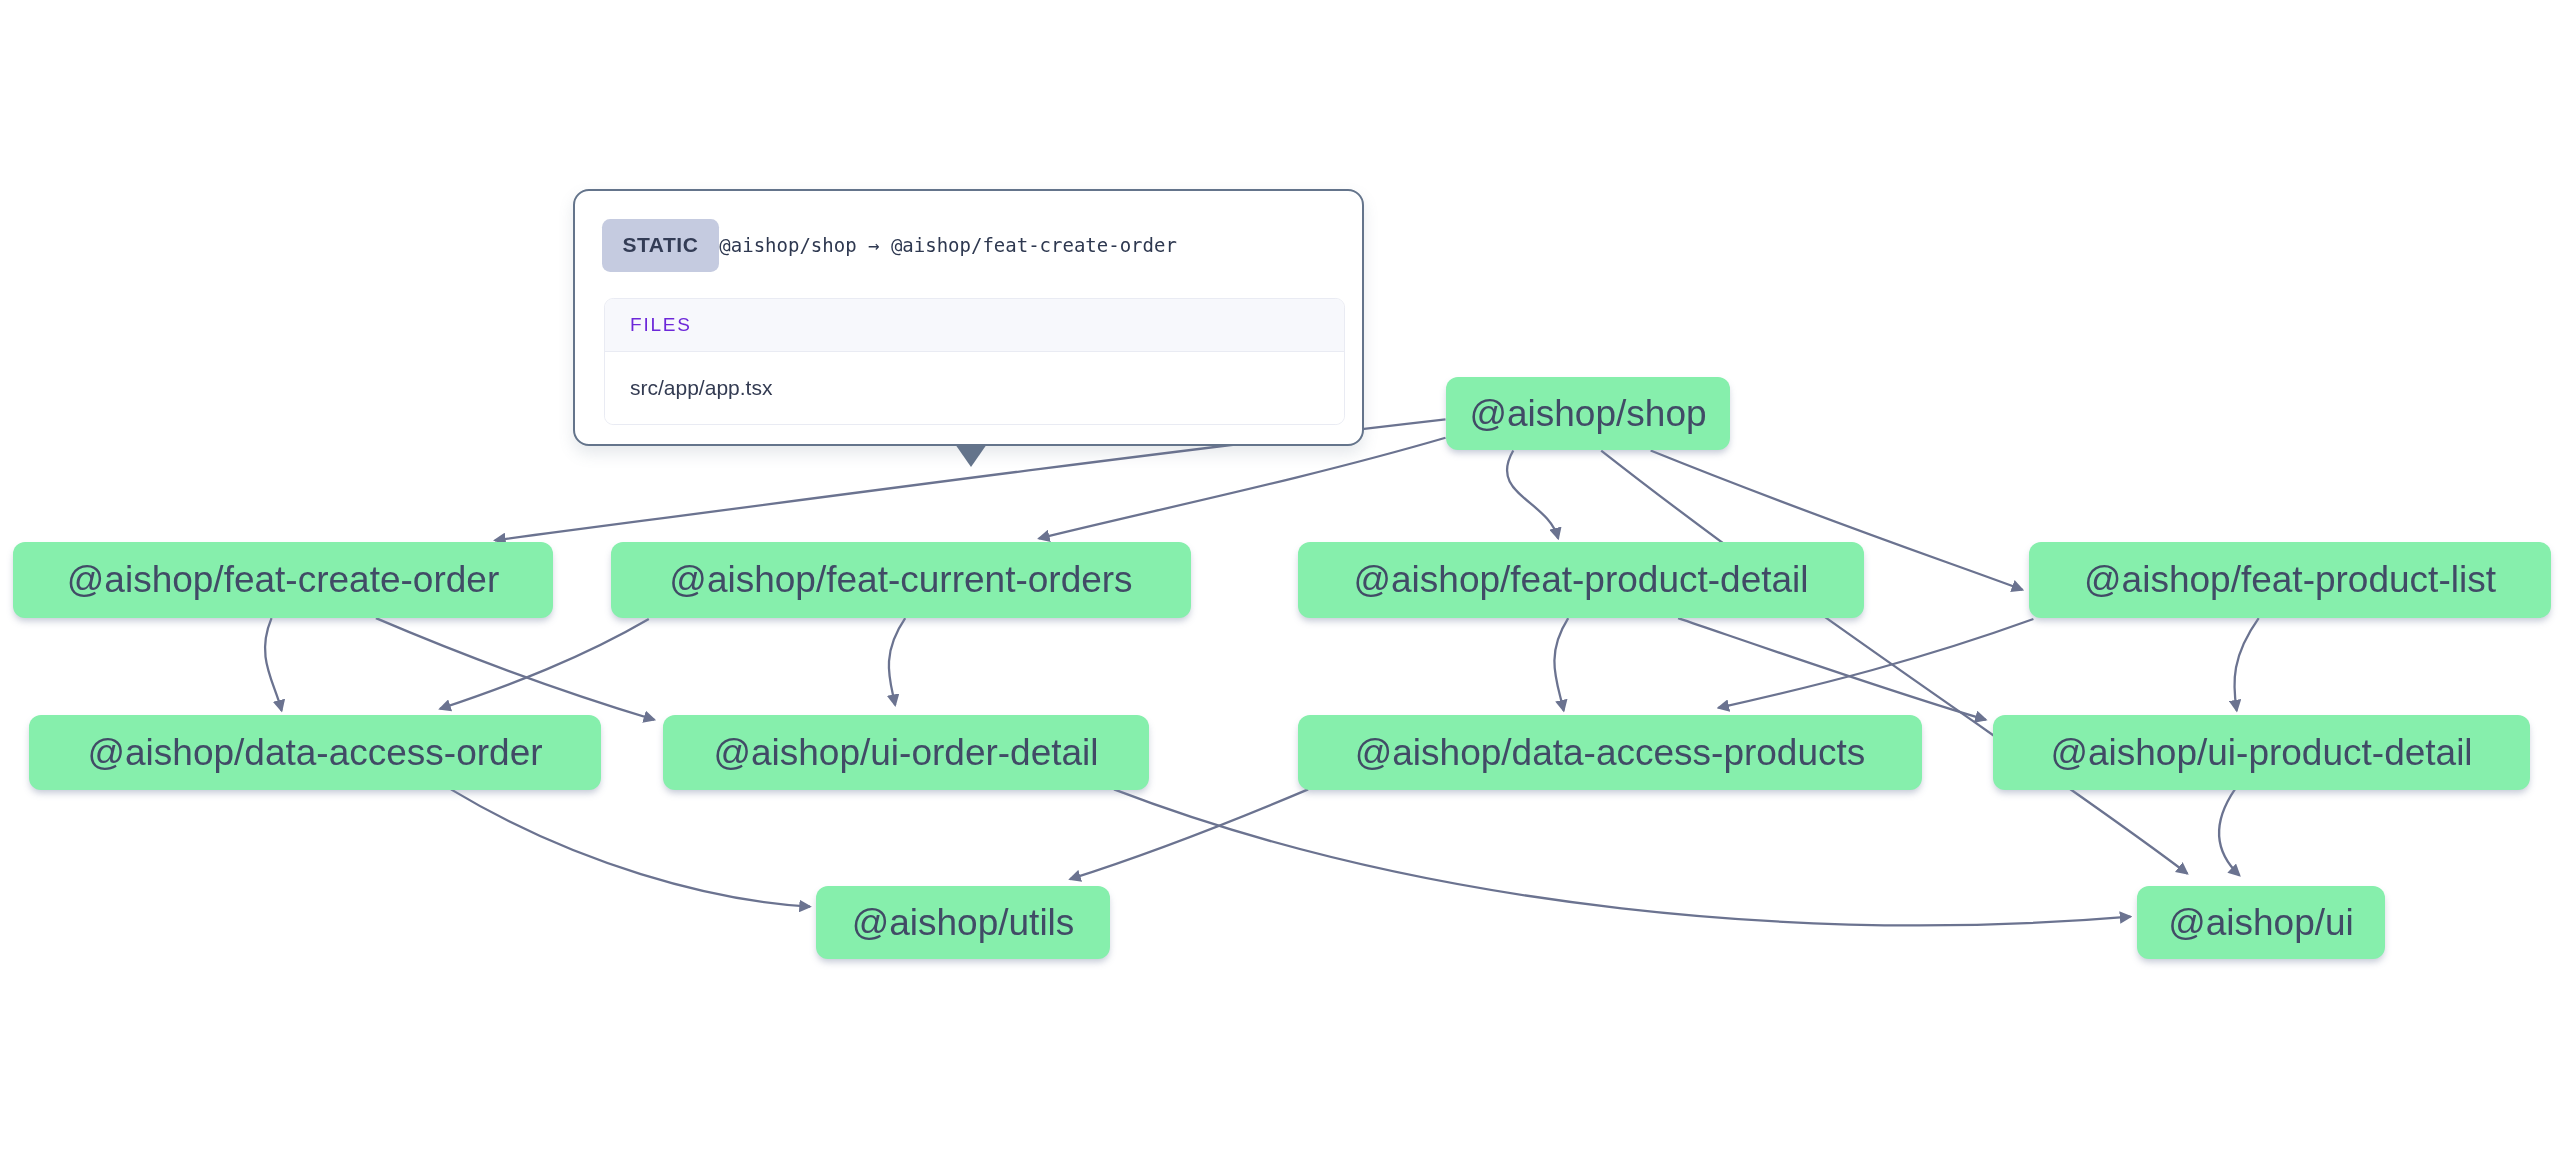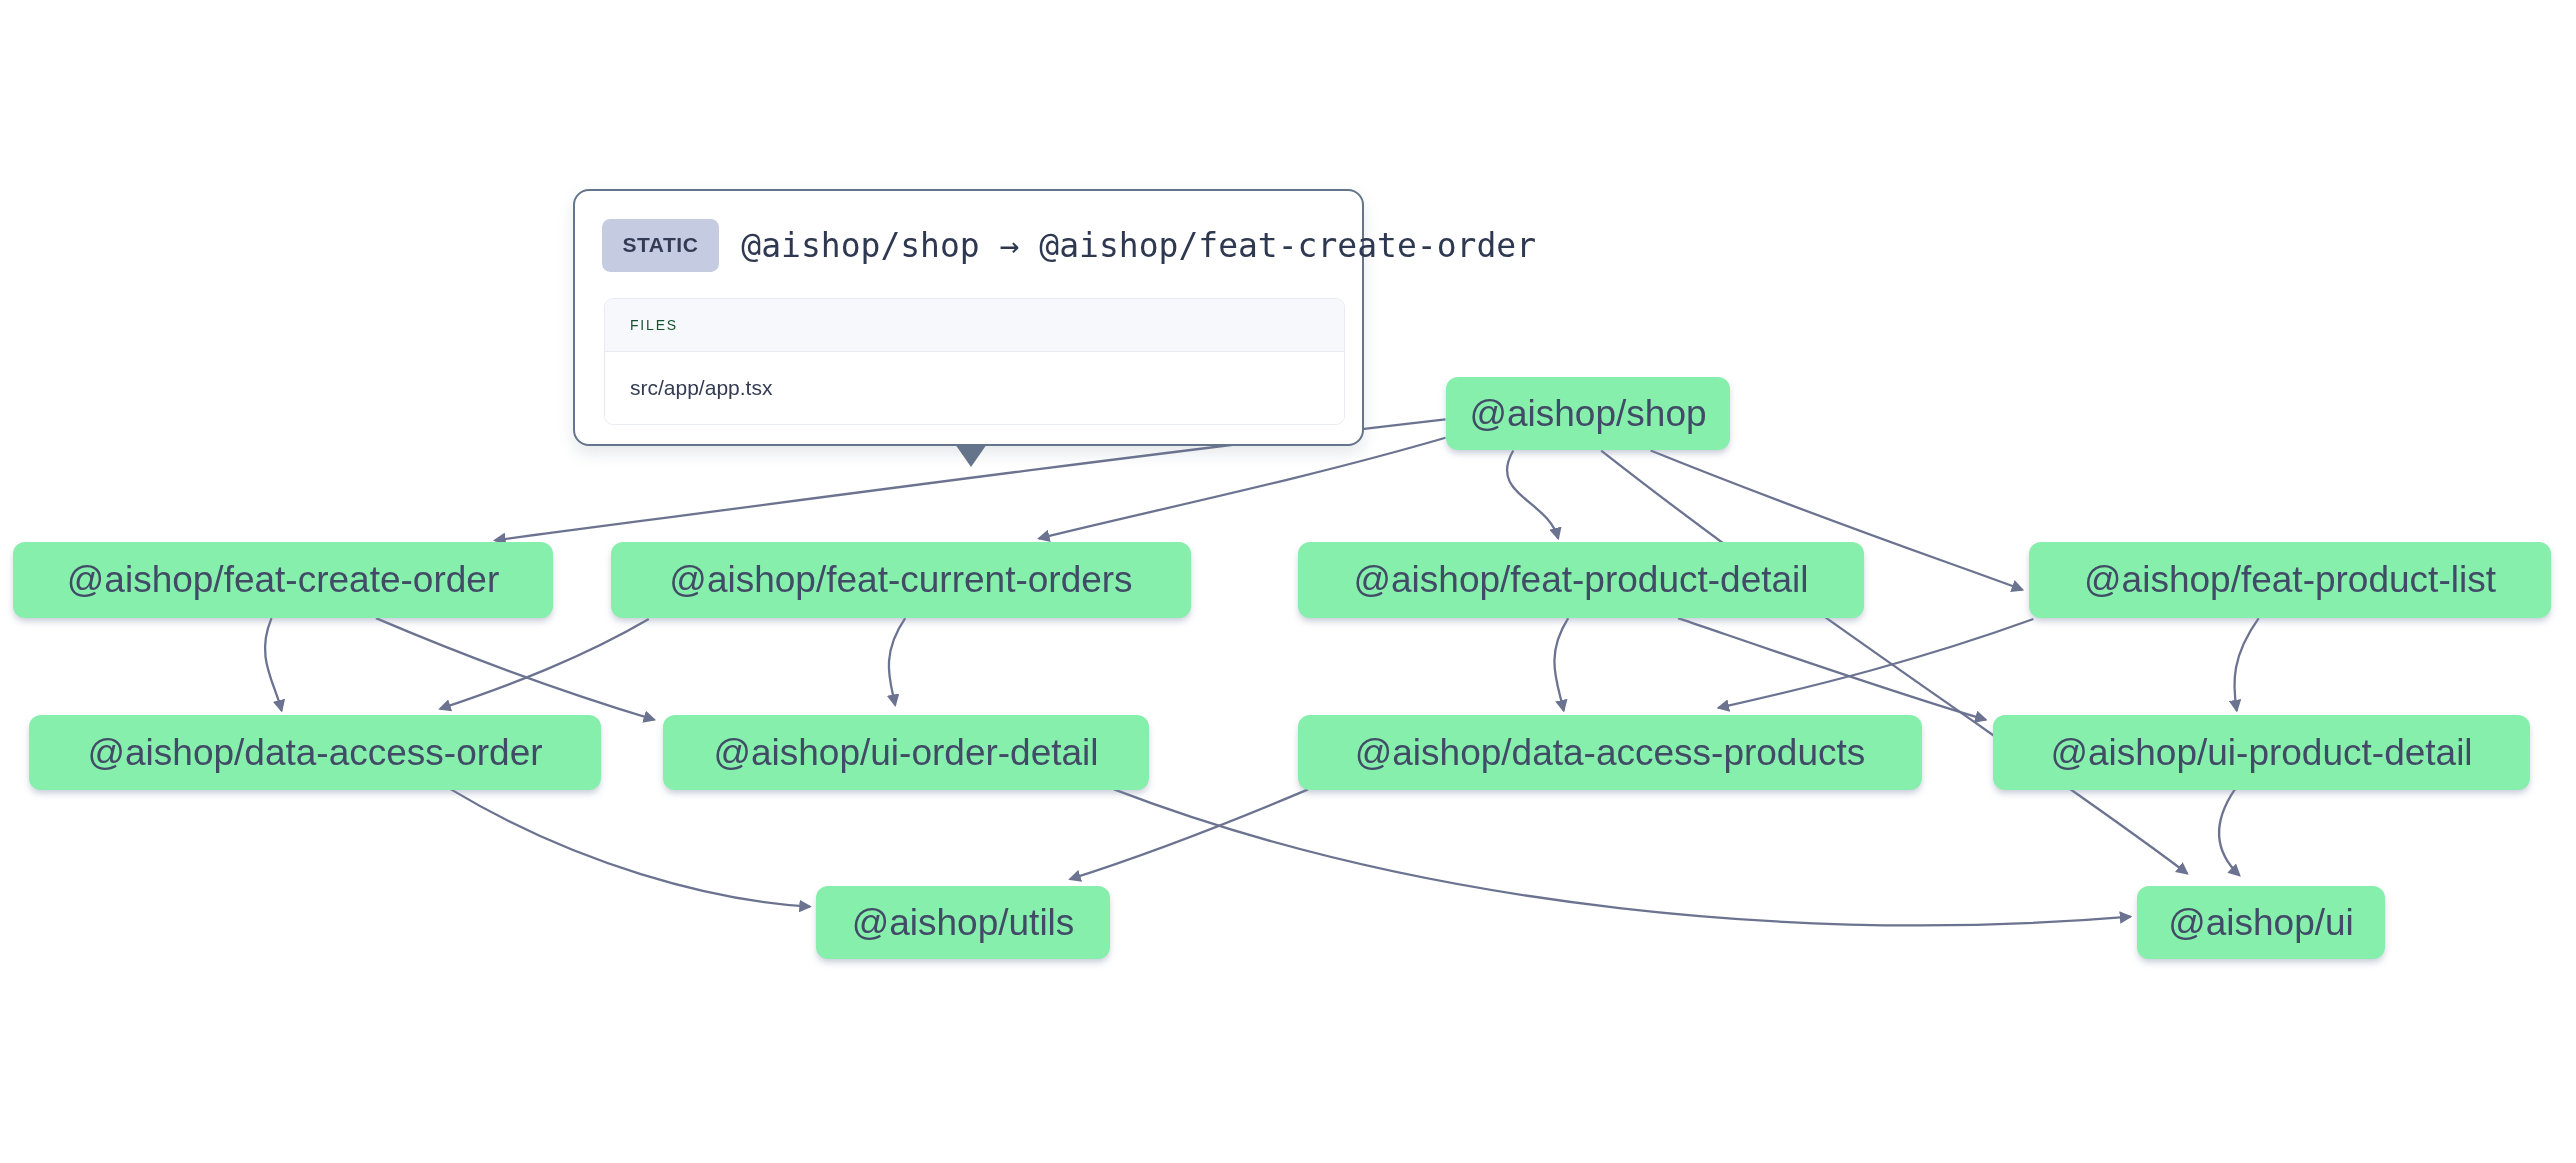--- a/index.html
+++ b/index.html
@@ -68,23 +68,22 @@
     justify-content: center;
     background: #c5cbe0;
     color: #333c55;
     font-weight: bold;
     font-size: 21px;
     letter-spacing: 0.5px;
     padding: 14.7px 21px;
     border-radius: 8.2px;
   }
   #tooltip-edge-label {
-    margin-left: 22px;
     font-family: "DejaVu Sans Mono", "Liberation Mono", monospace;
-    font-size: 33px;
+    font-size: 19px;
     color: #2e3850;
     white-space: nowrap;
   }
   #tooltip-files-box {
     position: absolute;
     left: 29px;
     top: 107px;
     width: 741px;
     box-sizing: border-box;
     border: 1.8px solid #e9ebf3;
@@ -92,24 +91,24 @@
     overflow: hidden;
     background: #ffffff;
   }
   #tooltip-files-header {
     background: #f7f8fc;
     border-bottom: 1.8px solid #e9ebf3;
     height: 52px;
     display: flex;
     align-items: center;
     padding-left: 25px;
-    font-size: 14px;
+    font-size: 19px;
     font-weight: 500;
     letter-spacing: 1.8px;
-    color: #14532d;
+    color: #6d28d9;
   }
   .tooltip-file-row {
     height: 72px;
     display: flex;
     align-items: center;
     padding-left: 25px;
     font-size: 21px;
     color: #333b52;
     background: #ffffff;
   }

